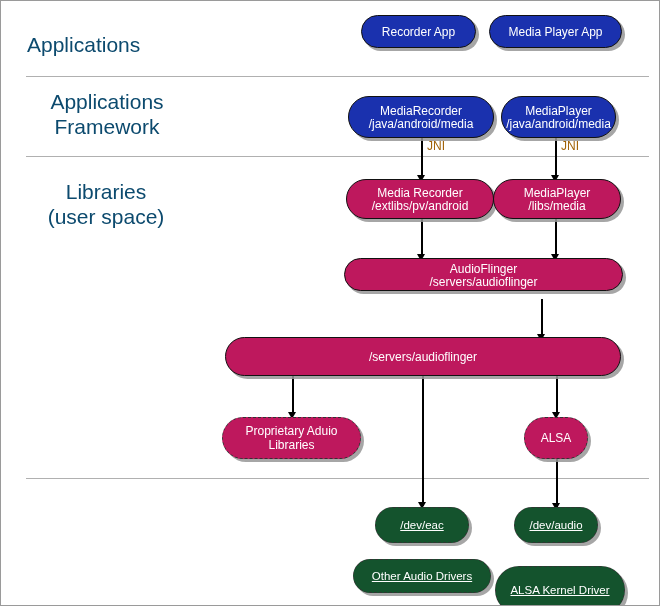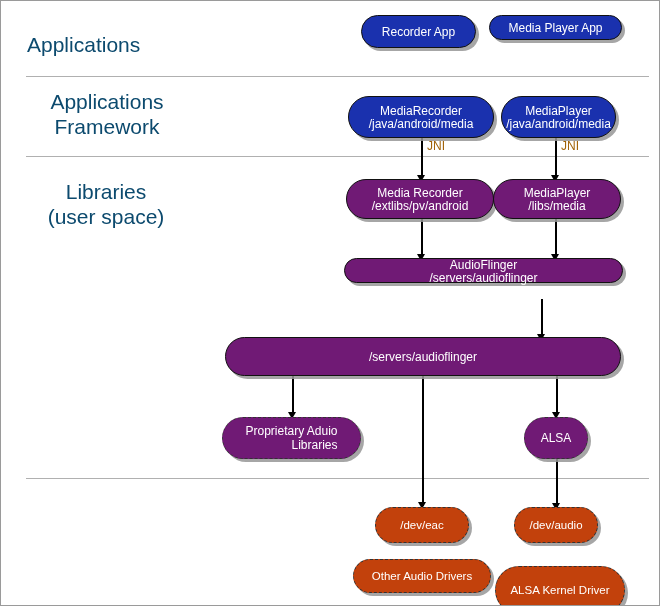--- a/index.html
+++ b/index.html
@@ -18,22 +18,22 @@
     position:absolute;box-sizing:border-box;display:flex;
     flex-direction:column;align-items:center;justify-content:center;
     color:#ffffff;text-align:center;
     border-radius:999px;
     border:1px solid #111;
     box-shadow:3px 3px 0 0 rgba(150,150,150,0.85);
   }
   .node .t1{font-size:12px;line-height:14px;}
   .node .t2{font-size:12px;line-height:12px;}
   .node.blue{background:#1a31ae;}
-  .node.green{background:#701a75;text-align:right;}
-  .node.red{background:#c2410c;}
+  .node.green{background:#be185d;}
+  .node.red{background:#14532d;text-decoration:underline;}
   .node.dashed{border:1px dashed #333;}
   .node.small .t1{font-size:11.5px;line-height:14px;}
   
   .vline{position:absolute;width:1.5px;background:#000;}
   .arrow{
     position:absolute;width:0;height:0;
     border-left:4.5px solid transparent;border-right:4.5px solid transparent;
     border-top:7px solid #000;
   }
   .jni{position:absolute;font-size:12px;color:#a16207;}
@@ -82,21 +82,21 @@
   <div class="vline" style="left:555px;top:375px;height:38px;"></div>
   <div class="arrow" style="left:551px;top:411px;"></div>
 
   <div class="vline" style="left:555px;top:458px;height:48px;"></div>
   <div class="arrow" style="left:551px;top:502px;"></div>
 
   <div class="node blue" style="left:360px;top:14px;width:115px;height:33px;">
     <span class="t1">Recorder App</span>
   </div>
 
-  <div class="node blue" style="left:488px;top:14px;width:133px;height:25px;">
+  <div class="node blue" style="left:488px;top:14px;width:133px;height:33px;">
     <span class="t1">Media Player App</span>
   </div>
 
   <div class="node blue" style="left:347px;top:95px;width:146px;height:42px;">
     <span class="t1">MediaRecorder</span>
     <span class="t2">/java/android/media</span>
   </div>
 
   <div class="node blue" style="left:500px;top:95px;width:115px;height:42px;">
     <span class="t1">MediaPlayer</span>
@@ -106,21 +106,21 @@
   <div class="node green" style="left:345px;top:178px;width:148px;height:40px;">
     <span class="t1">Media Recorder</span>
     <span class="t2">/extlibs/pv/android</span>
   </div>
 
   <div class="node green" style="left:492px;top:178px;width:128px;height:40px;">
     <span class="t1">MediaPlayer</span>
     <span class="t2">/libs/media</span>
   </div>
 
-  <div class="node green" style="left:343px;top:257px;width:279px;height:25px;">
+  <div class="node green" style="left:343px;top:257px;width:279px;height:33px;">
     <span class="t1">AudioFlinger</span>
     <span class="t2">/servers/audioflinger</span>
   </div>
 
   <div class="node green" style="left:224px;top:336px;width:396px;height:39px;">
     <span class="t2">/servers/audioflinger</span>
   </div>
 
   <div class="node green dashed" style="left:221px;top:416px;width:139px;height:42px;">
     <span class="t1" style="white-space:pre-line;">Proprietary Aduio

